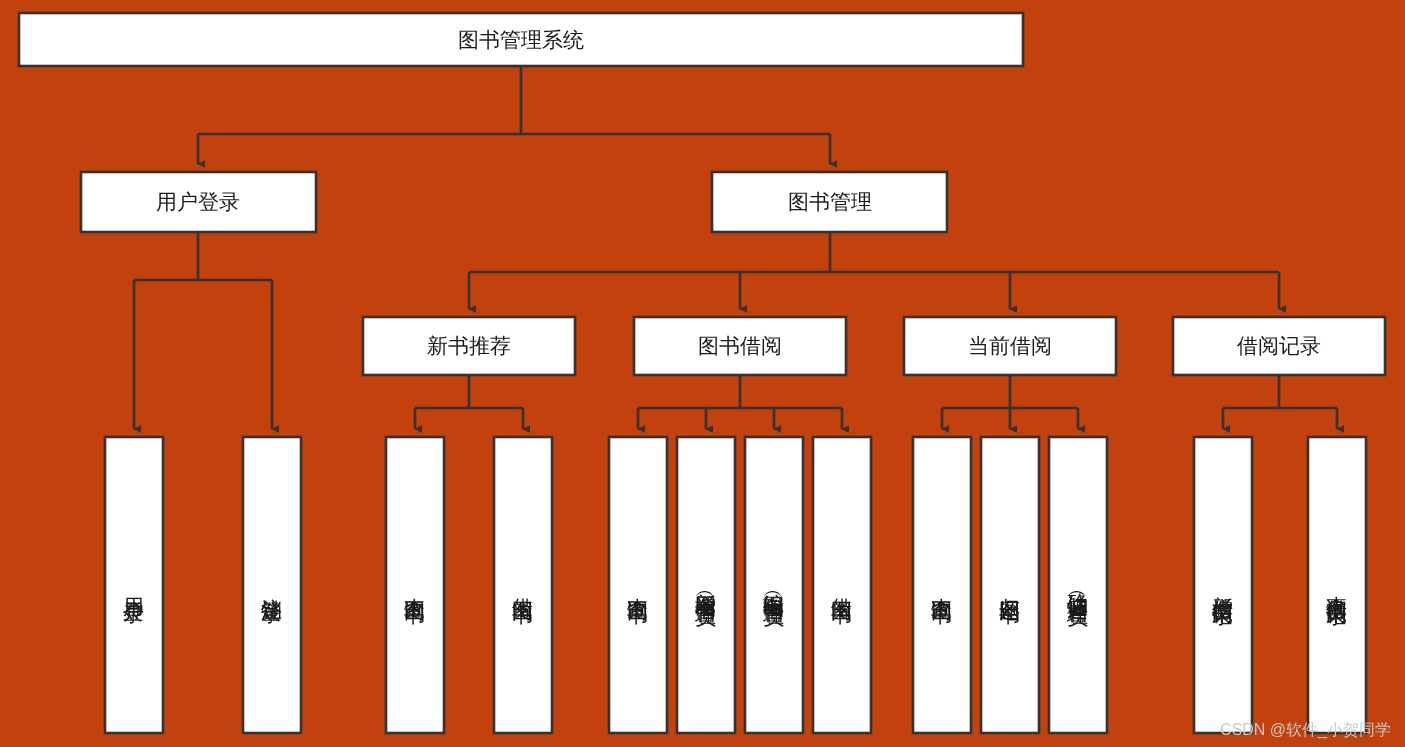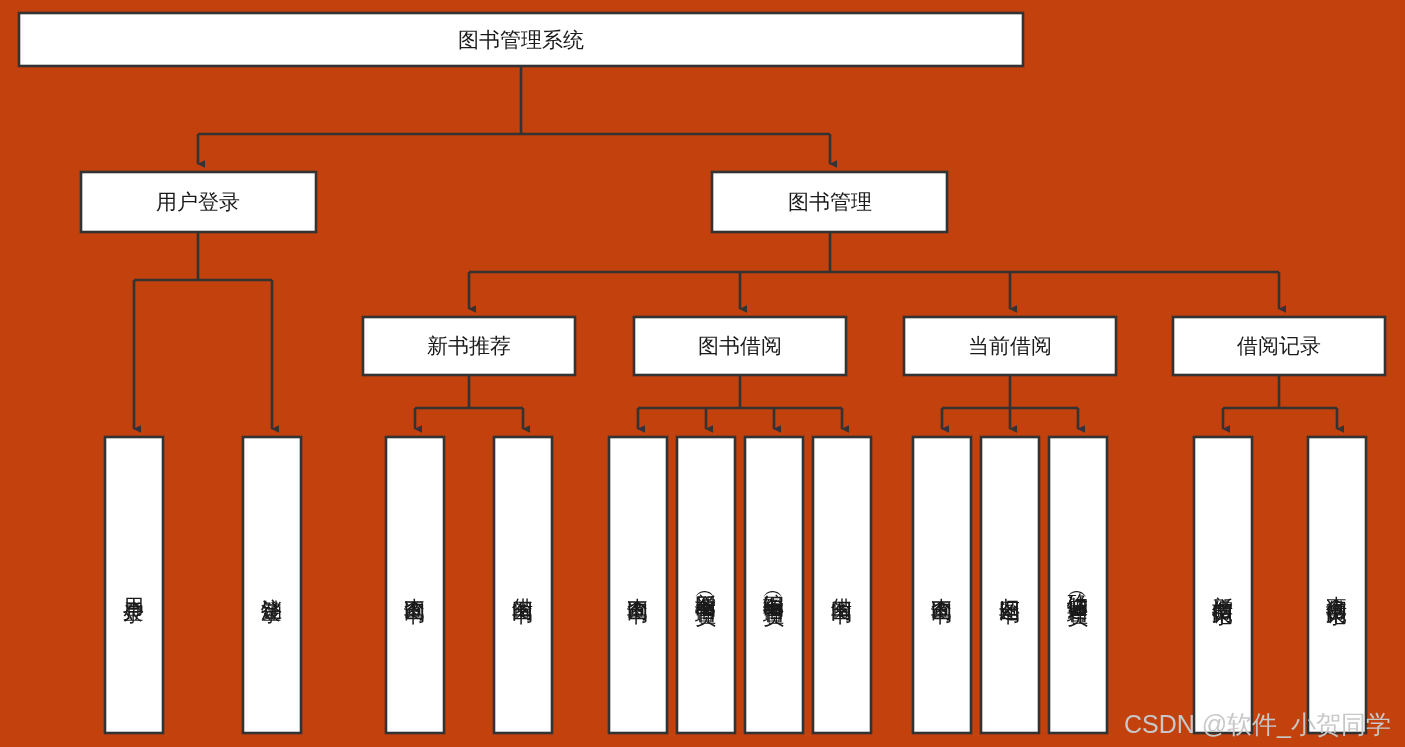--- a/index.html
+++ b/index.html
@@ -51,21 +51,21 @@
     writing-mode: vertical-rl;
     text-orientation: upright;
     text-anchor: middle;
     letter-spacing: 2px;
   }
   .watermark {
     position: absolute;
     right: 14px;
     bottom: 6px;
     font-family: "Liberation Sans", "DejaVu Sans", sans-serif;
-    font-size: 25px;
+    font-size: 16px;
     color: #c8c8c8;
     white-space: nowrap;
     pointer-events: none;
   }
 </style>
 </head>
 <body>
 
 <div id="diagram-root">
 

